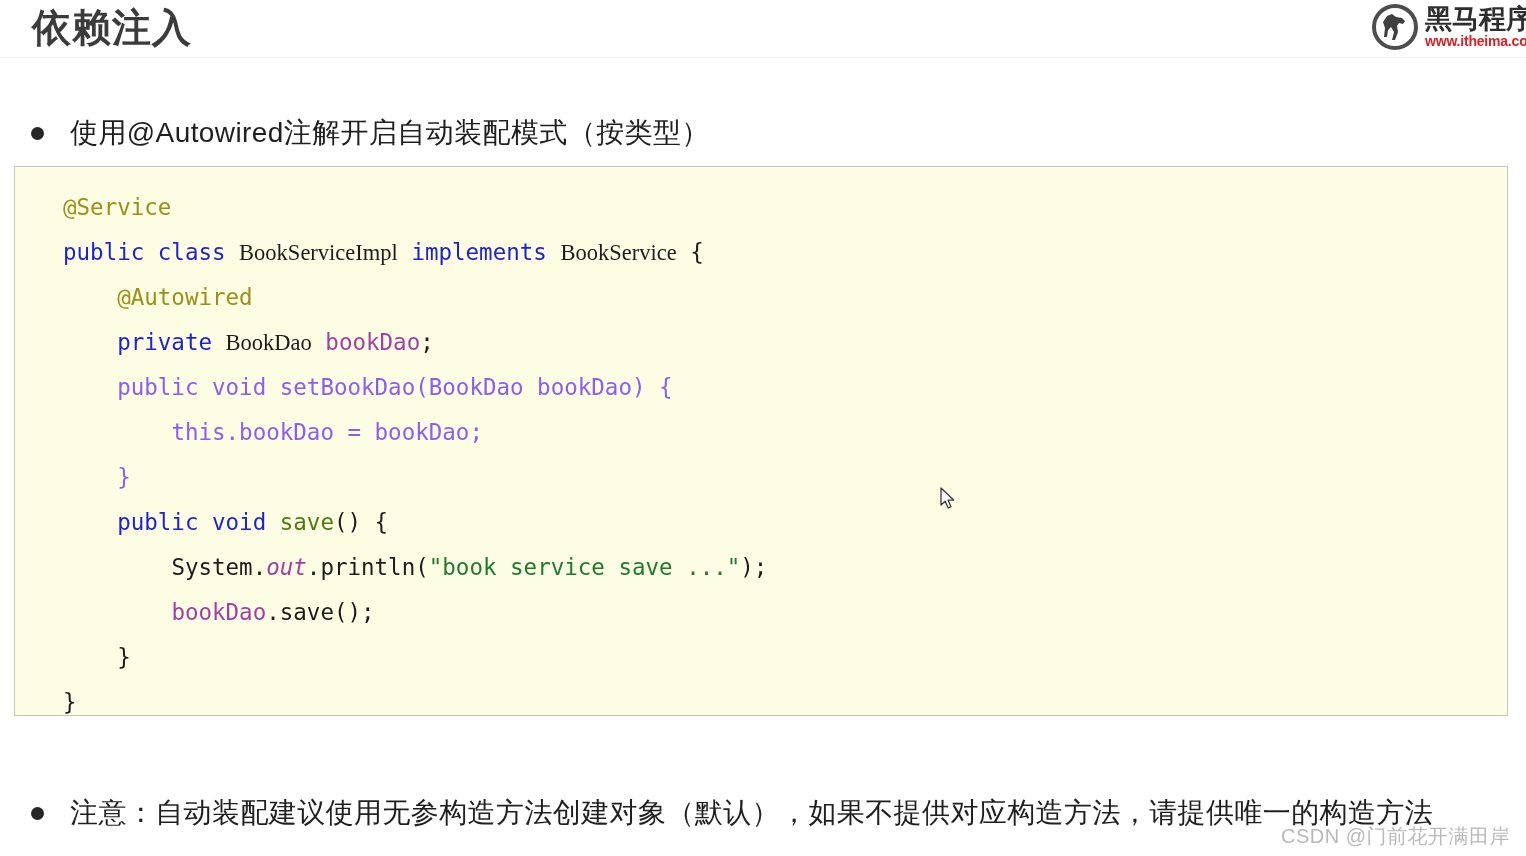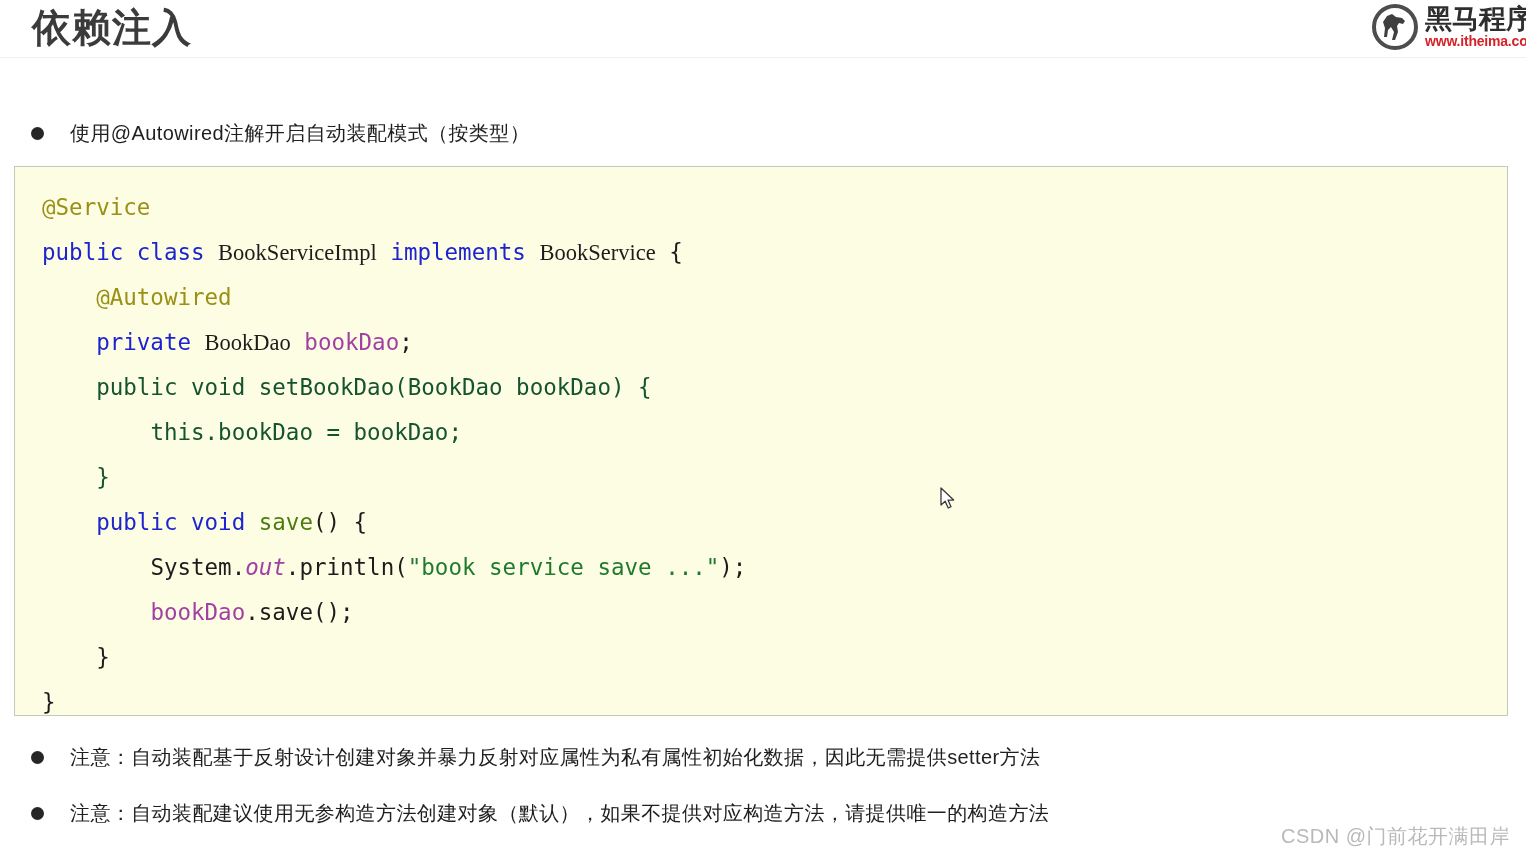--- a/index.html
+++ b/index.html
@@ -99,21 +99,21 @@
   }
   .bullet-dot {
     width: 13px;
     height: 13px;
     border-radius: 50%;
     background: #262626;
     flex: 0 0 auto;
     margin-right: 26px;
   }
   .bullet-text {
-    font-size: 20px;
+    font-size: 28px;
     color: #1f1f1f;
     line-height: 36px;
     letter-spacing: 0.4px;
   }
 
   #bullet-top   { left: 31px; top: 115px; }
   #bullet-note1 { left: 31px; top: 739px; }
   #bullet-note2 { left: 31px; top: 795px; }
 
   
@@ -132,32 +132,32 @@
   #code {
     font-family: "DejaVu Sans Mono", "Liberation Mono", monospace;
     font-size: 22.5px;
     line-height: 45px;
     color: #1c1c1c;
     padding-left: 27px;
     white-space: pre;
     letter-spacing: 0px;
   }
 
-  .ln { display: block; height: 45px; }
+  .ln { display: block; height: 45px; margin-left: 21px; }
 
   
   .t-anno  { color: #9a9015; }
   .t-kw    { color: #1d24cf; text-align: right; }
   .t-type  { color: #1c1c1c; font-family: Liberation Serif, serif; }
   .t-field { color: #a23fa2; }
   .t-method{ color: #4d7c0f; }
   .t-str   { color: #1f7a2e; }
   .t-static{ color: #a23fa2; font-style: italic; text-align: right; }
   .t-plain { color: #1c1c1c; }
-  .t-dim   { color: #14532d; }
+  .t-dim   { color: #8b5cf6; }
 
   
   #cursor {
     position: absolute;
     left: 940px;
     top: 487px;
     width: 16px;
     height: 24px;
     pointer-events: none;
   }
@@ -198,24 +198,20 @@
 
   <div class="bullet-row" id="bullet-top">
     <span class="bullet-dot"></span>
     <span class="bullet-text">使用@Autowired注解开启自动装配模式（按类型）</span>
   </div>
 
   <div id="code-block">
     <div id="code"><span class="ln"><span class="t-anno">@Service</span></span><span class="ln"><span class="t-kw">public</span><span class="t-plain"> </span><span class="t-kw">class</span><span class="t-plain"> </span><span class="t-type">BookServiceImpl</span><span class="t-plain"> </span><span class="t-kw">implements</span><span class="t-plain"> </span><span class="t-type">BookService</span><span class="t-plain"> {</span></span><span class="ln"><span class="t-plain">    </span><span class="t-anno">@Autowired</span></span><span class="ln"><span class="t-plain">    </span><span class="t-kw">private</span><span class="t-plain"> </span><span class="t-type">BookDao</span><span class="t-plain"> </span><span class="t-field">bookDao</span><span class="t-plain">;</span></span><span class="ln"><span class="t-plain">    </span><span class="t-dim">public void setBookDao(BookDao bookDao) {</span></span><span class="ln"><span class="t-plain">        </span><span class="t-dim">this.bookDao = bookDao;</span></span><span class="ln"><span class="t-plain">    </span><span class="t-dim">}</span></span><span class="ln"><span class="t-plain">    </span><span class="t-kw">public</span><span class="t-plain"> </span><span class="t-kw">void</span><span class="t-plain"> </span><span class="t-method">save</span><span class="t-plain">() {</span></span><span class="ln"><span class="t-plain">        </span><span class="t-plain">System</span><span class="t-plain">.</span><span class="t-static">out</span><span class="t-plain">.println(</span><span class="t-str">"book service save ..."</span><span class="t-plain">);</span></span><span class="ln"><span class="t-plain">        </span><span class="t-field">bookDao</span><span class="t-plain">.save();</span></span><span class="ln"><span class="t-plain">    </span><span class="t-plain">}</span></span><span class="ln"><span class="t-plain">}</span></span></div>
   </div>
 
-  <div class="bullet-row" id="bullet-note1">
-    <span class="bullet-dot"></span>
-    <span class="bullet-text">注意：自动装配基于反射设计创建对象并暴力反射对应属性为私有属性初始化数据，因此无需提供setter方法</span>
-  </div>
 
   <div class="bullet-row" id="bullet-note2">
     <span class="bullet-dot"></span>
     <span class="bullet-text">注意：自动装配建议使用无参构造方法创建对象（默认），如果不提供对应构造方法，请提供唯一的构造方法</span>
   </div>
 
   <svg id="cursor" viewBox="0 0 16 24">
     <path d="M1 1 L1 18 L5.2 14.2 L8.2 21 L11 19.7 L8.1 13.2 L13.6 13 Z" fill="#ffffff" stroke="#3a3a3a" stroke-width="1.3" stroke-linejoin="round"></path>
   </svg>
 

